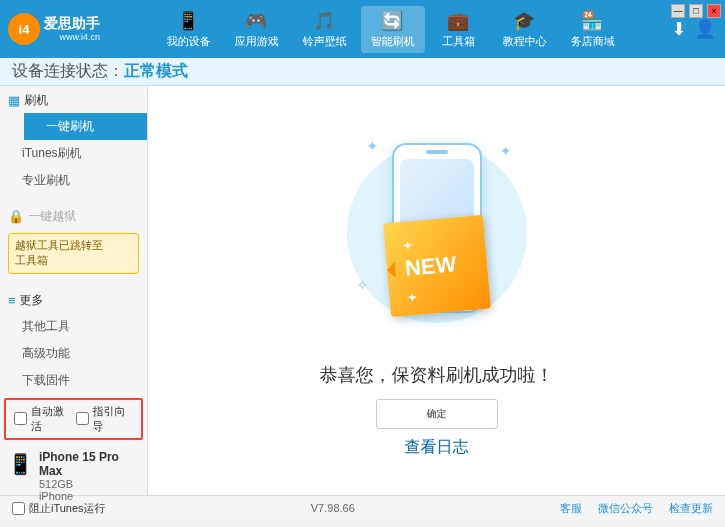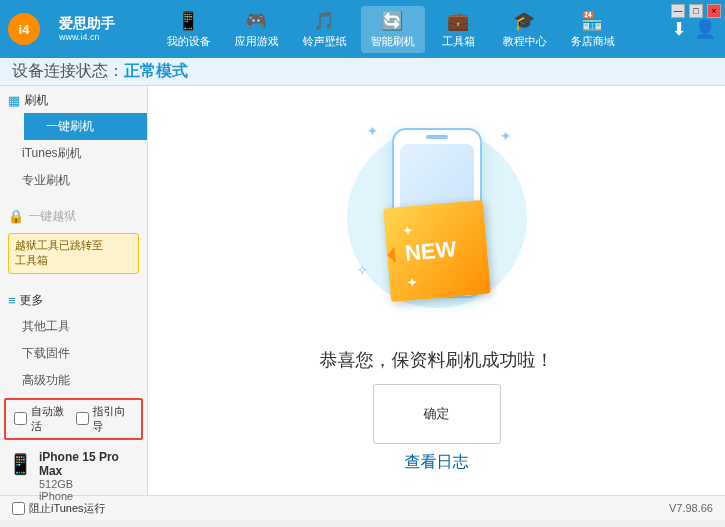--- a/index.html
+++ b/index.html
@@ -2,21 +2,21 @@
 <html><head>
   <meta charset="utf-8">
   <style>
     * { margin: 0; padding: 0; box-sizing: border-box; }
     body { width: 725px; height: 527px; font-family: 'Microsoft YaHei', SimHei, sans-serif; font-size: 12px; overflow: hidden; background: #f0f0f0; }
 
     
     .topbar { background: #2196d3; height: 58px; display: flex; align-items: center; padding: 0 8px; }
     .logo-area { display: flex; align-items: center; width: 110px; }
     .logo-circle { width: 32px; height: 32px; background: #ff8c00; border-radius: 50%; display: flex; align-items: center; justify-content: center; color: white; font-weight: bold; font-size: 13px; flex-shrink: 0; }
-    .logo-text { color: white; font-size: 11px; margin-left: 19px; line-height: 1.3; }
+    .logo-text { color: white; font-size: 11px; margin-left: 4px; line-height: 1.3; text-align: right; }
     .logo-text .main { font-size: 14px; font-weight: bold; }
     .logo-text .sub { font-size: 9px; opacity: 0.9; }
     .nav-items { display: flex; flex: 1; justify-content: center; gap: 4px; }
     .nav-item { display: flex; flex-direction: column; align-items: center; color: white; padding: 4px 10px; border-radius: 4px; cursor: pointer; min-width: 60px; }
     .nav-item.active { background: rgba(255,255,255,0.25); }
     .nav-item .nav-icon { font-size: 18px; margin-bottom: 2px; }
     .nav-item .nav-label { font-size: 11px; }
     .nav-right { display: flex; align-items: center; gap: 8px; margin-left: 8px; }
     .nav-right-btn { color: white; font-size: 18px; cursor: pointer; }
 
@@ -64,21 +64,21 @@
     .star { position: absolute; color: #90caf9; font-size: 14px; z-index: 3; }
     .star-1 { top: 15px; left: 30px; }
     .star-2 { top: 20px; right: 25px; }
     .star-3 { bottom: 50px; left: 20px; }
     
     .new-badge { position: absolute; bottom: 30px; left: 50%; transform: translateX(-50%) rotate(-5deg); background: linear-gradient(135deg, #ffd54f, #ff8f00); color: white; font-size: 22px; font-weight: bold; padding: 8px 18px; border-radius: 4px; z-index: 5; box-shadow: 2px 2px 8px rgba(0,0,0,0.2); }
     .new-badge::before { content: ''; position: absolute; left: -8px; top: 50%; transform: translateY(-50%); border: 8px solid transparent; border-right-color: #ff8f00; }
     .new-stars { font-size: 11px; display: inline; }
 
     .success-text { font-size: 18px; color: #333; margin-bottom: 12px; }
-    .confirm-btn { background: white; border: 1px solid #ccc; padding: 20px 50px; border-radius: 3px; cursor: pointer; font-size: 13px; color: #333; margin-bottom: 8px; }
+    .confirm-btn { background: white; border: 1px solid #ccc; padding: 7px 50px; border-radius: 3px; cursor: pointer; font-size: 10px; color: #333; margin-bottom: 8px; }
     .view-log-link { color: #0369a1; cursor: pointer; font-size: 16px; text-decoration: none; }
 
     
     .bottombar { height: 25px; background: #f5f5f5; border-top: 1px solid #ddd; display: flex; align-items: center; padding: 0 12px; justify-content: space-between; }
     .bottombar-left { display: flex; align-items: center; gap: 4px; }
     .bottombar-label { font-size: 11px; color: #333; }
     .bottombar-center { font-size: 11px; color: #666; }
     .bottombar-right { display: flex; gap: 16px; font-size: 11px; color: #666; }
     .bottombar-link { color: #2196d3; cursor: pointer; }
   </style>
@@ -159,22 +159,22 @@
     </div>
     <div class="sidebar-warning-box">
       <span>越狱工具已跳转至<br>工具箱</span>
     </div>
     <div class="sidebar-divider"></div>
     <div class="sidebar-section-header">
       <span class="sec-icon">≡</span>
       <span>更多</span>
     </div>
     <div class="sidebar-item">其他工具</div>
+    <div class="sidebar-item">高级功能</div>
     <div class="sidebar-item">下载固件</div>
-    <div class="sidebar-item">高级功能</div>
     <div class="sidebar-spacer"></div>
 
     <div class="sidebar-checkbox-row">
       <input type="checkbox" style="">
       <span class="sidebar-checkbox-label">自动激活</span>
       <input type="checkbox" style="">
       <span class="sidebar-checkbox-label">指引向导</span>
     </div>
 
     <div class="sidebar-device">
@@ -219,13 +219,18 @@
     <a class="view-log-link">查看日志</a>
   </div>
 </div>
 
 <div class="bottombar">
   <div class="bottombar-left">
     <input type="checkbox" style="">
     <span class="bottombar-label">阻止iTunes运行</span>
   </div>
   <div class="bottombar-center">V7.98.66</div>
+  <div class="bottombar-right">
+    <span class="bottombar-link">客服</span>
+    <span class="bottombar-link">微信公众号</span>
+    <span class="bottombar-link">检查更新</span>
+  </div>
 </div>
 
 </body></html>

